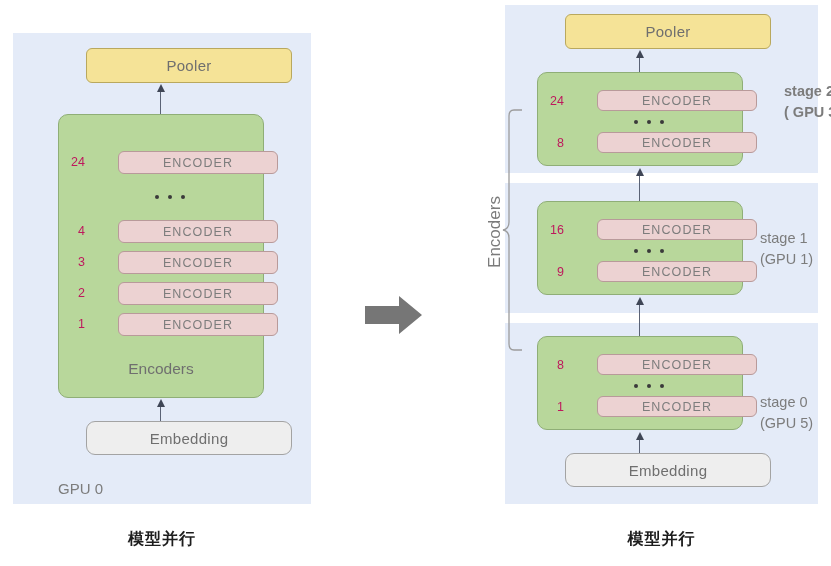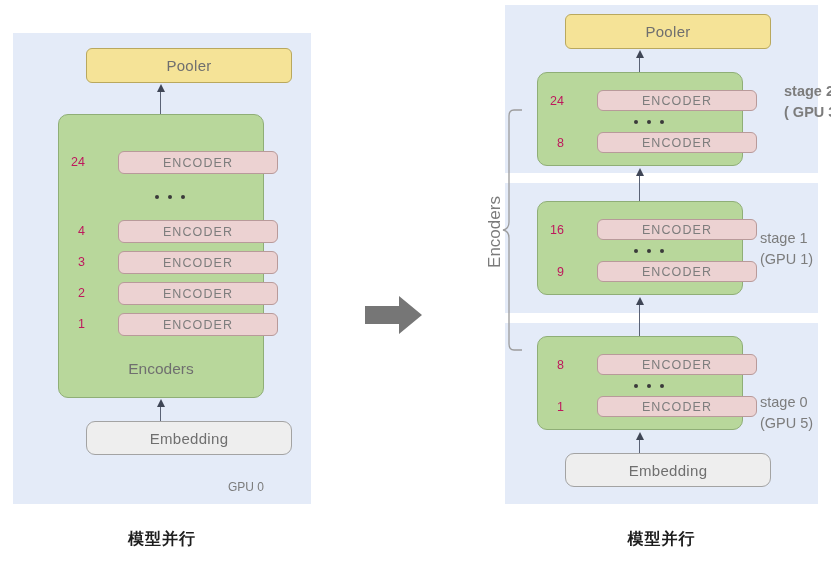--- a/index.html
+++ b/index.html
@@ -135,22 +135,22 @@
     position: absolute;
     font-size: 14.5px;
     color: #7c7c7c;
     line-height: 21px;
     white-space: nowrap;
   }
 
   
   .gpu-label {
     position: absolute;
-    text-align: right;
-    font-size: 12px;
+    text-align: left;
+    font-size: 15px;
     color: #7c7c7c;
   }
 
   
   .caption {
     position: absolute;
     text-align: center;
     font-size: 16px;
     color: #1d1d1d;
     font-weight: 600;

